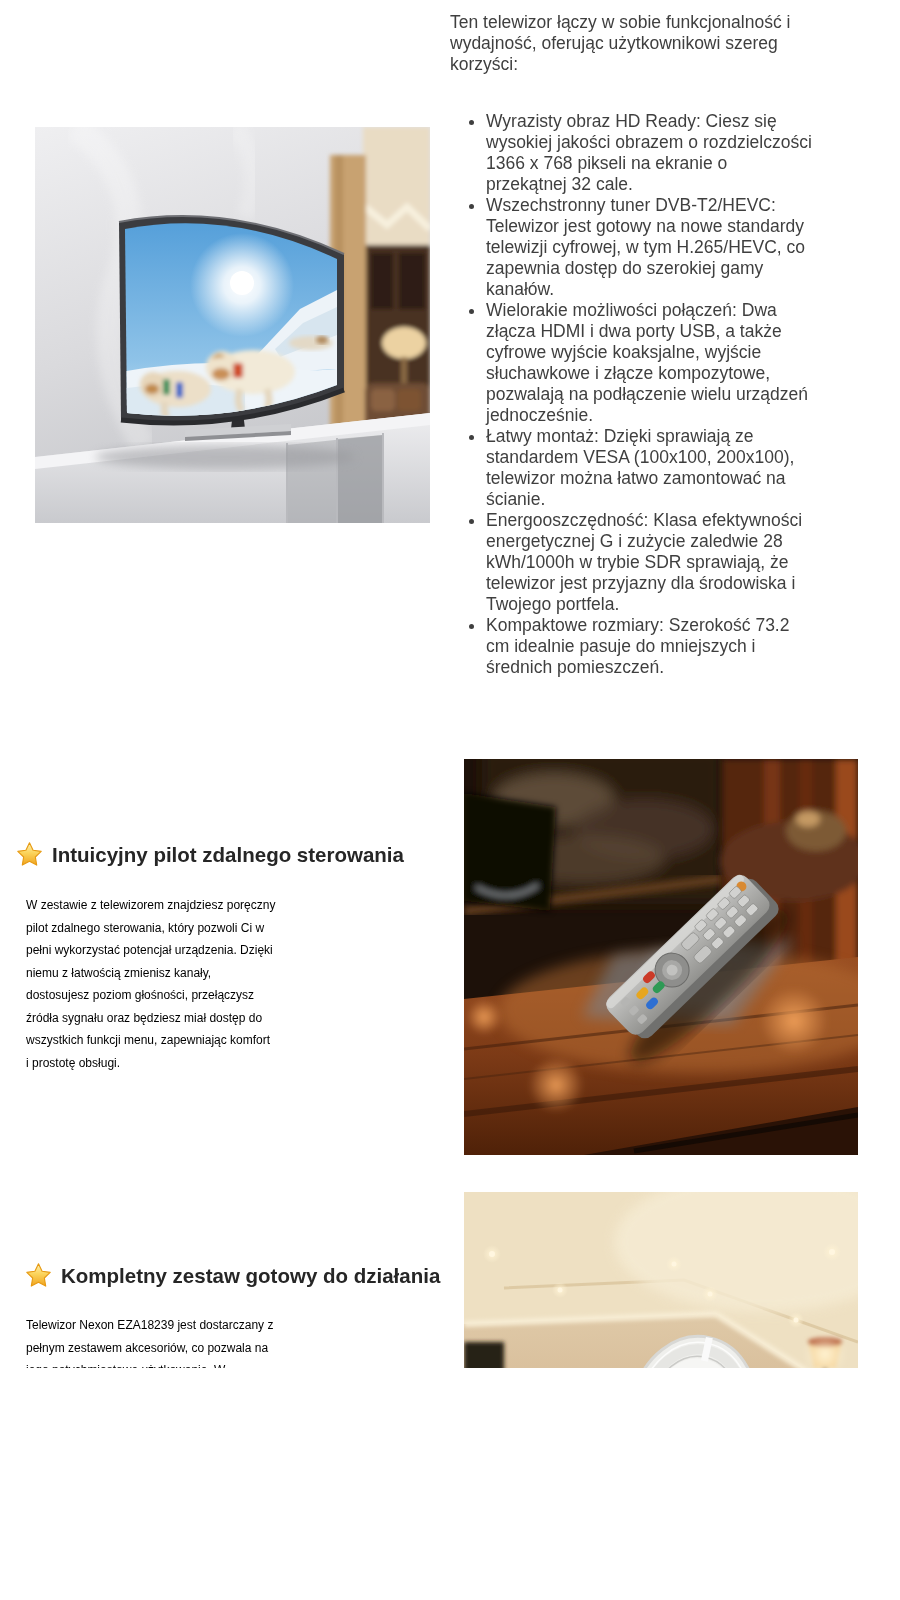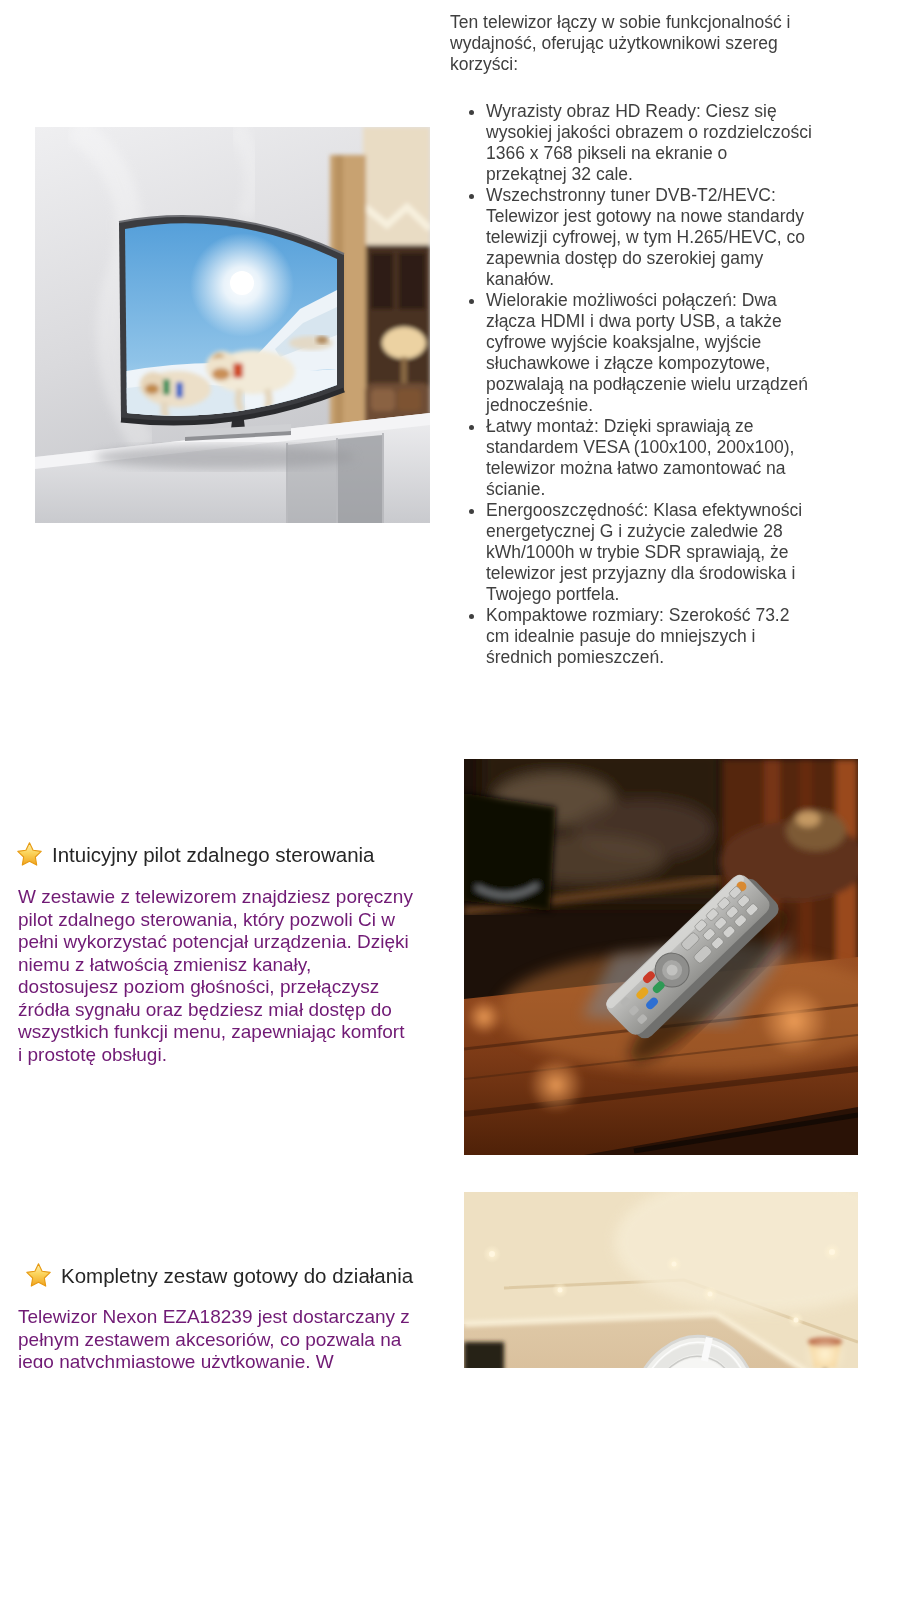--- a/index.html
+++ b/index.html
@@ -5,29 +5,29 @@
   html,body{margin:0;padding:0;background:#ffffff;}
   .page{position:relative;width:900px;height:1368px;background:#ffffff;overflow:hidden;
         font-family:"Liberation Sans","DejaVu Sans",sans-serif;color:#3f3f3f;}
   .pre{white-space:pre-line;}
   .img{position:absolute;display:block;}
   .img-tv{left:35px;top:127px;width:395px;height:396px;}
   .img-remote{left:464px;top:759px;width:394px;height:396px;}
   .img-cables{left:464px;top:1192px;width:394px;height:390px;}
   .intro-col{position:absolute;left:450px;top:12px;width:442px;}
   .body-text{font-size:17.5px;line-height:21px;color:#3f3f3f;margin:0;}
-  .intro-col ul{margin:26px 0 0 0;padding:0 0 0 36px;}
+  .intro-col ul{margin:36px 0 0 0;padding:0 0 0 36px;}
   .intro-col li{margin:0;padding:0;font-size:17.5px;line-height:21px;}
   .intro-col li::marker{color:#3f3f3f;}
   .section-heading{position:absolute;display:flex;align-items:center;gap:9px;
-                   font-size:20.5px;font-weight:normal;color:#262626;}
+                   font-size:20.5px;font-weight:bold;color:#262626;}
   .heading-remote{left:16px;top:841px;}
   .heading-kit{left:25px;top:1262px;}
   .star{width:27px;height:27px;flex:0 0 auto;}
-  .left-para{position:absolute;left:18px;width:432px;font-size:19px;line-height:22.5px;color:#701a75;margin:0;}
+  .left-para{position:absolute;left:18px;width:432px;font-size:12px;line-height:22.5px;color:#000000;margin:8px;}
   .para-remote{top:886px;}
   .para-kit{top:1306px;}
 </style>
 </head>
 <body>
 
 <div class="page">
 
   <svg class="img img-tv" viewBox="0 0 395 396" aria-hidden="true">
     <defs>

